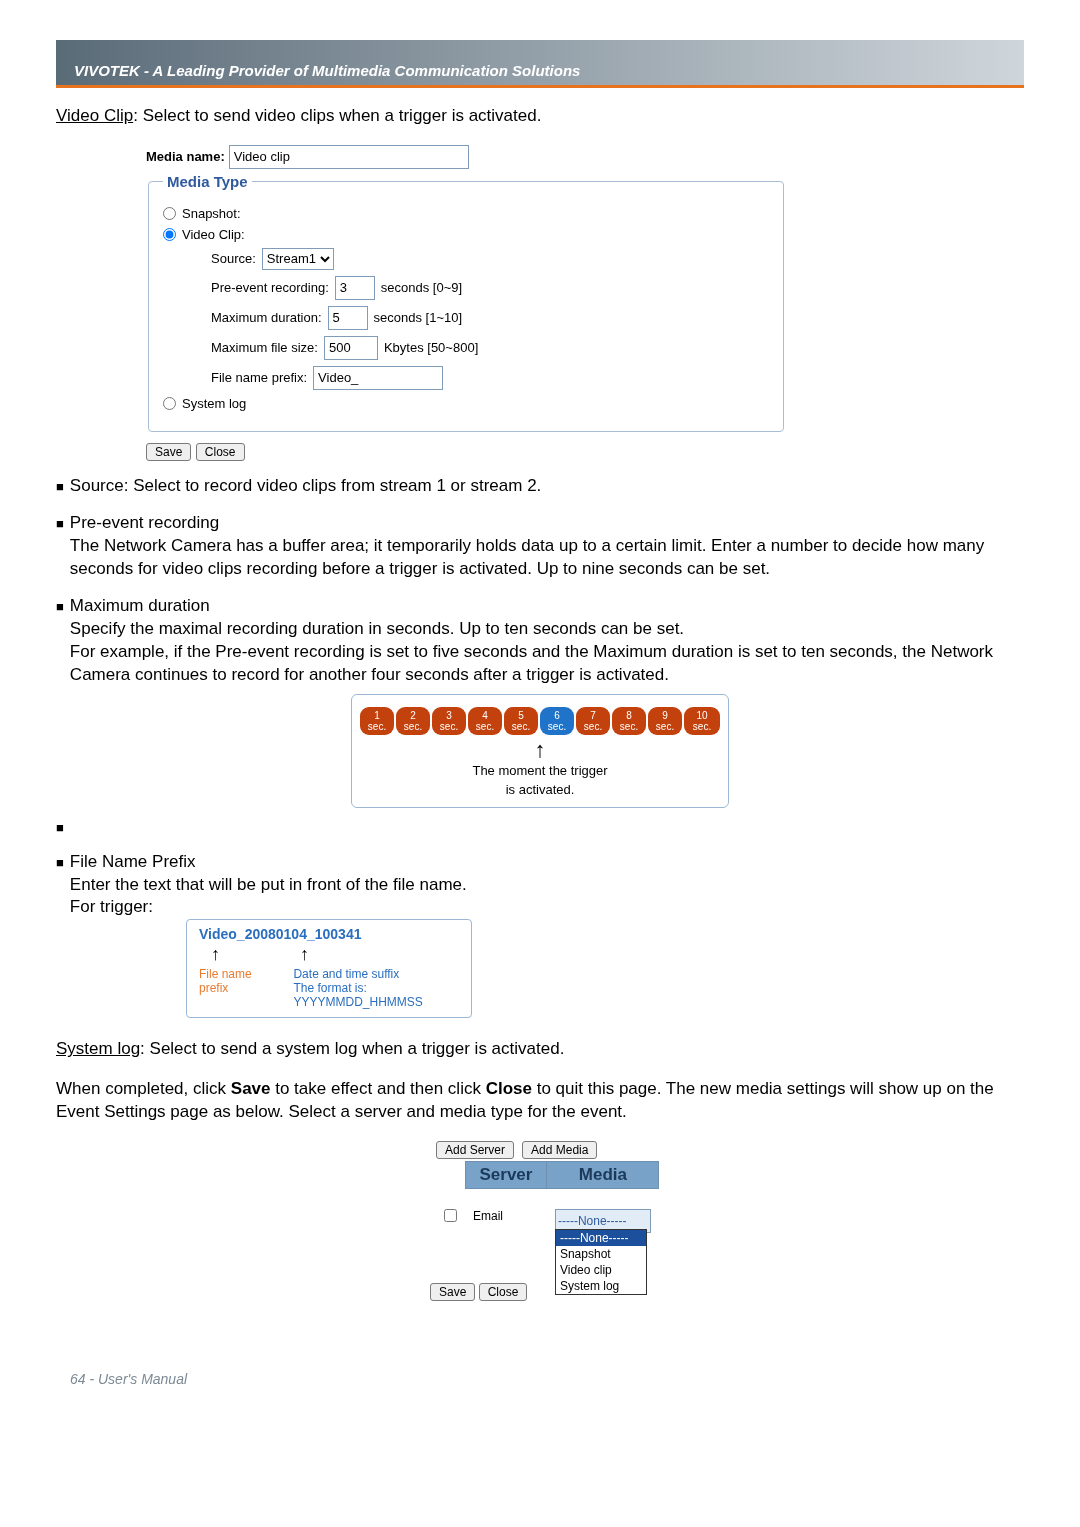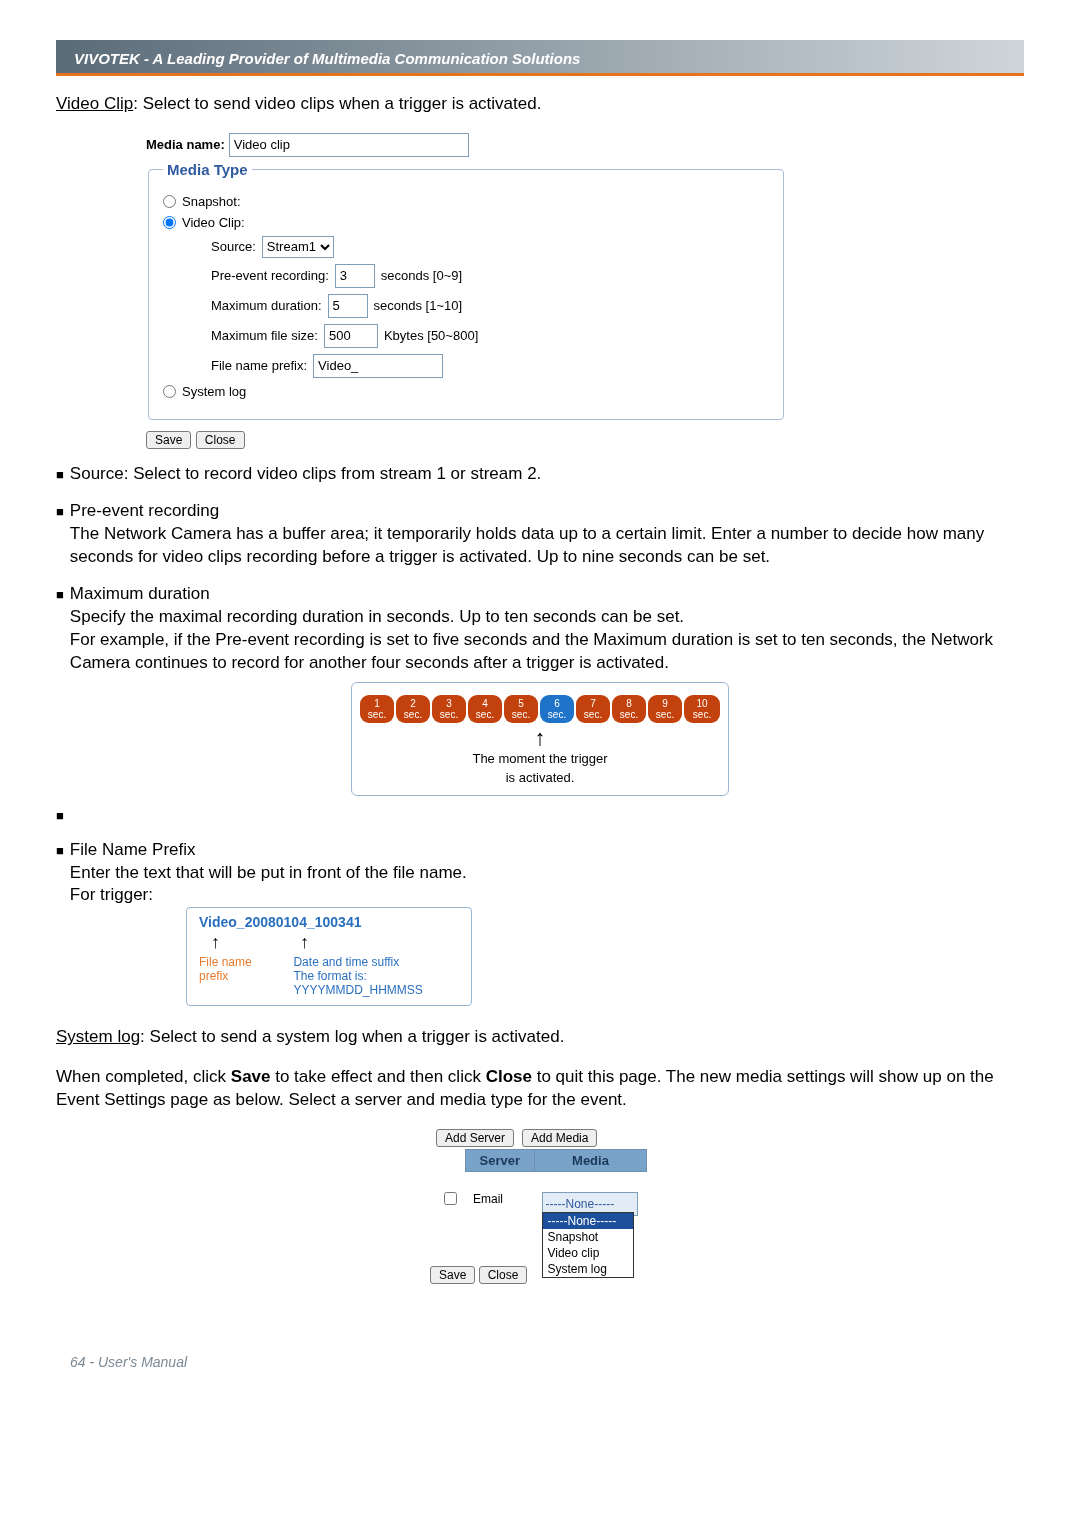--- a/index.html
+++ b/index.html
@@ -10,21 +10,21 @@
     width: 1080px;
   }
   .page {
     padding: 40px 56px 60px 56px;
   }
   .header-bar {
     color: #fff;
     font-style: italic;
     font-weight: bold;
     font-size: 15px;
-    padding: 10px 0 6px 18px;
+    padding: 22px 0 6px 18px;
     background: linear-gradient(to right, #5a6b78, #cfd6db);
     border-bottom: 3px solid #e8731f;
   }
   .section-title {
     font-size: 17px;
   }
   .u { text-decoration: underline; }
   .media-panel {
     margin: 10px 0 10px 90px;
     width: 640px;
@@ -136,21 +136,21 @@
     font-size: 12px;
   }
   .ep-buttons { display:flex; gap:8px; margin-bottom:2px; margin-left:6px;}
   .ep-table {
     border-collapse: collapse;
     margin-left: 6px;
   }
   .ep-table th {
     background: #79a2c8;
     color: #1b3a5a;
-    font-size: 13px;
+    font-size: 17px;
     padding: 3px 14px;
     border: 1px solid #6d90b3;
   }
   .ep-table td {
     font-size: 12px;
     padding: 20px 8px;
     vertical-align: top;
   }
   .media-select-wrap { position:relative; display:inline-block; }
   .media-select {

